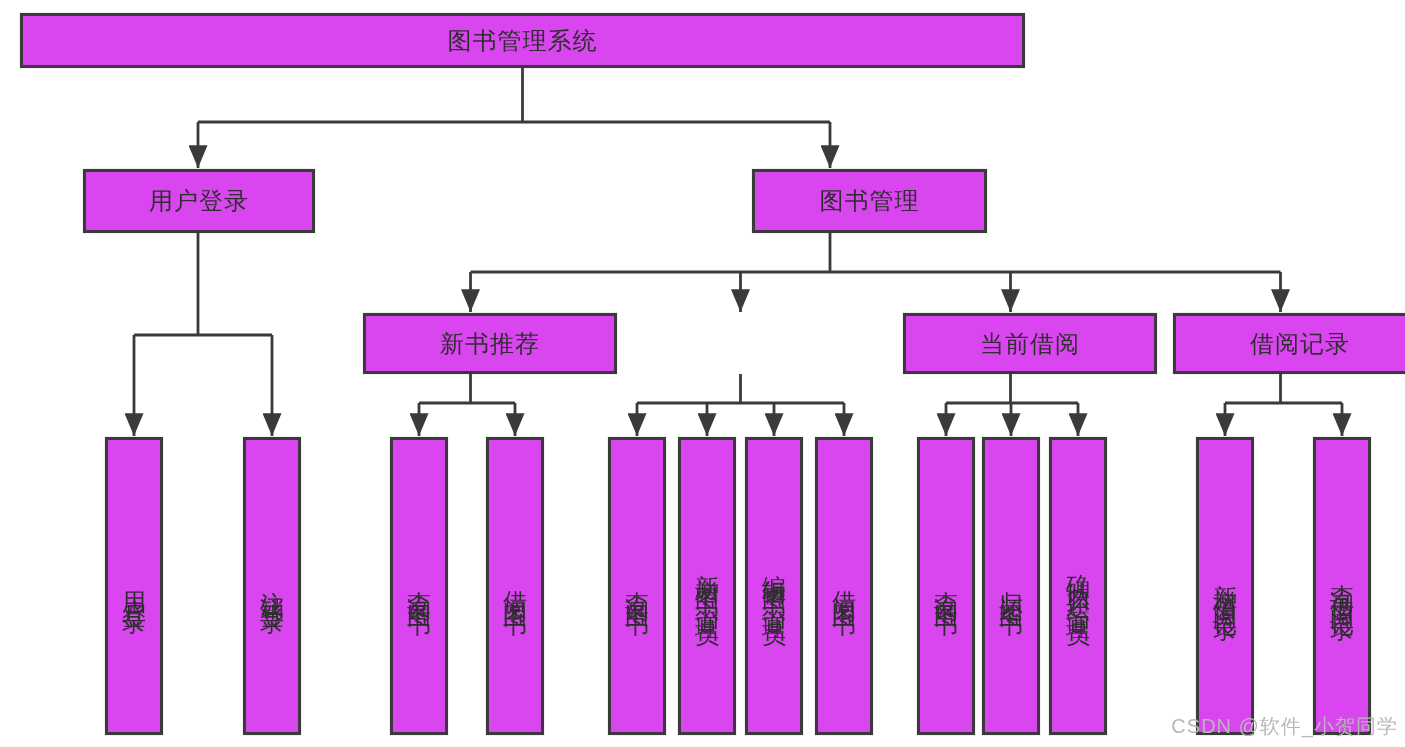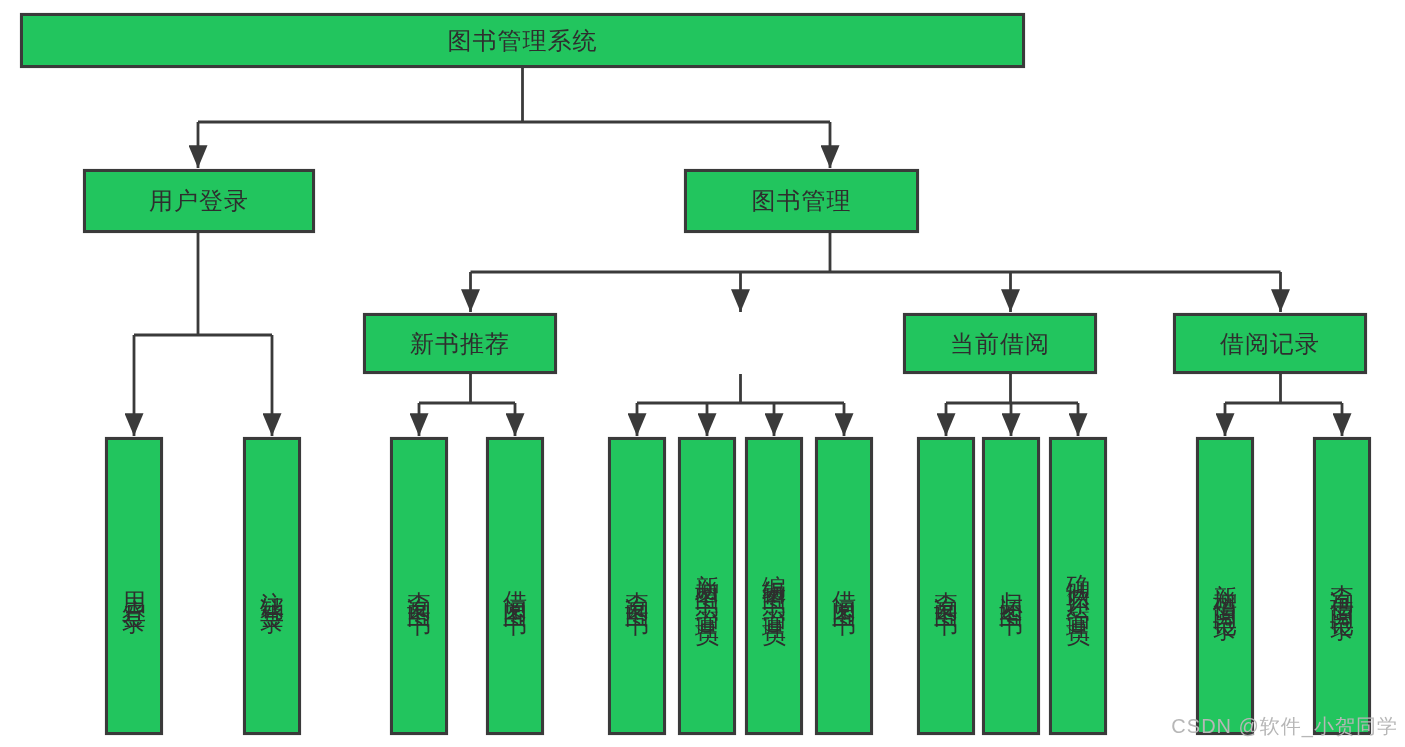--- a/index.html
+++ b/index.html
@@ -17,35 +17,35 @@
   }
   .connectors {
     position: absolute;
     left: 0;
     top: 0;
     pointer-events: none;
   }
   .node {
     position: absolute;
     box-sizing: border-box;
-    background: #22c55e;
+    background: #d946ef;
     border: 3px solid #3a3a3a;
     box-shadow: 0 0 1px rgba(0,0,0,0.35);
     display: flex;
     align-items: center;
     justify-content: center;
     color: #2e2e2e;
     font-size: 24px;
     letter-spacing: 1px;
     white-space: nowrap;
   }
   .node.root   { left: 20px;  top: 13px;  width: 1005px; height: 55px; }
   .node.lvl2-a { left: 83px;  top: 169px; width: 232px;  height: 64px; }
-  .node.lvl2-b { left: 684px; top: 169px; width: 235px;  height: 64px; }
-  .node.lvl3   { top: 313px;  width: 194px; height: 61px; }
+  .node.lvl2-b { left: 752px; top: 169px; width: 235px;  height: 64px; }
+  .node.lvl3   { top: 313px;  width: 254px; height: 61px; }
   .node.g0 { left: 363px; }
   .node.g1 { left: 633px; }
   .node.g2 { left: 903px; }
   .node.g3 { left: 1173px; }
   .node.leaf {
     top: 437px;
     width: 58px;
     height: 298px;
     padding: 6px 0;
   }

